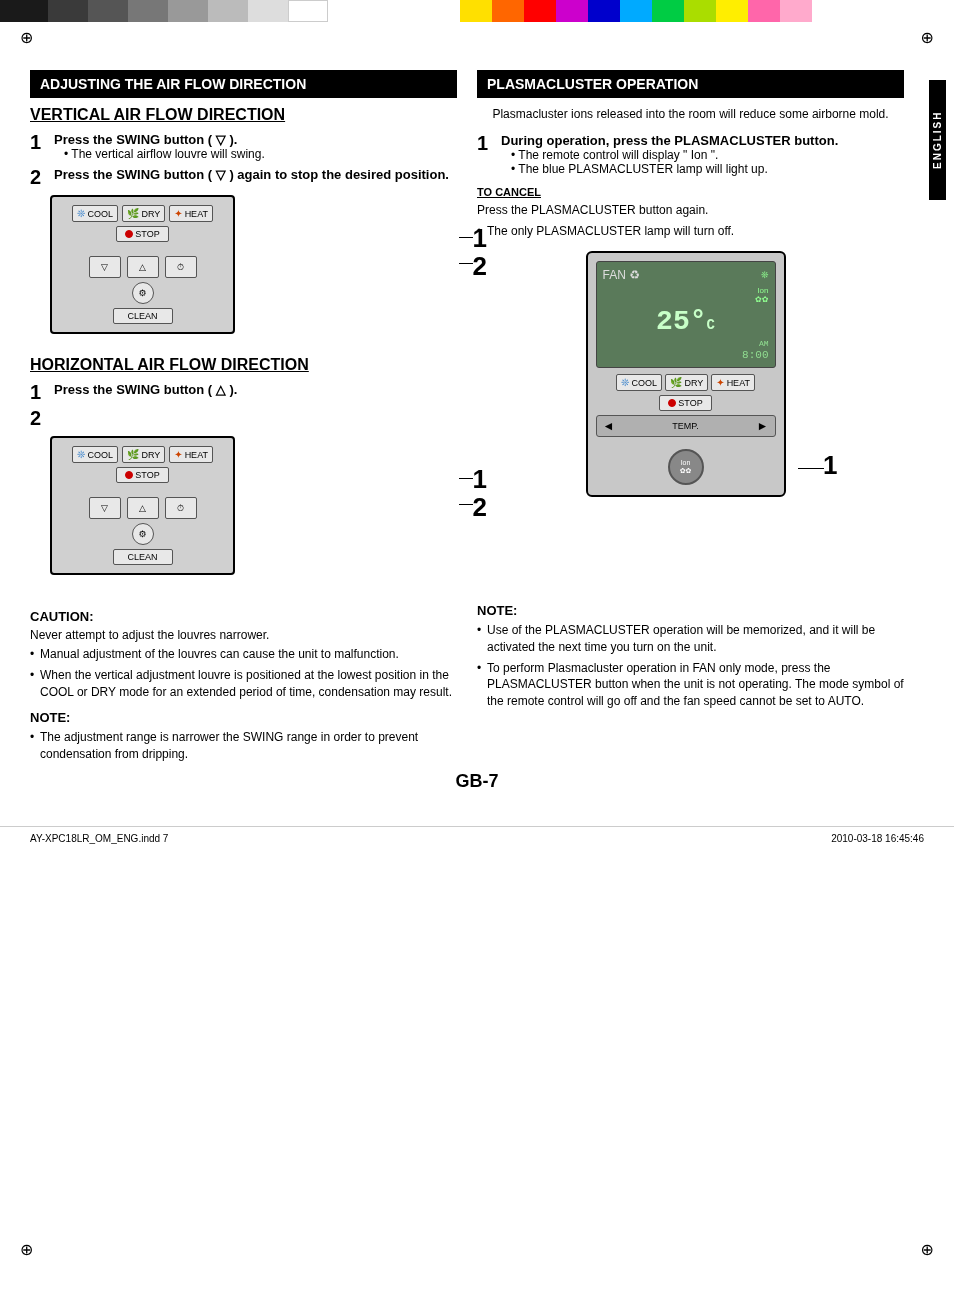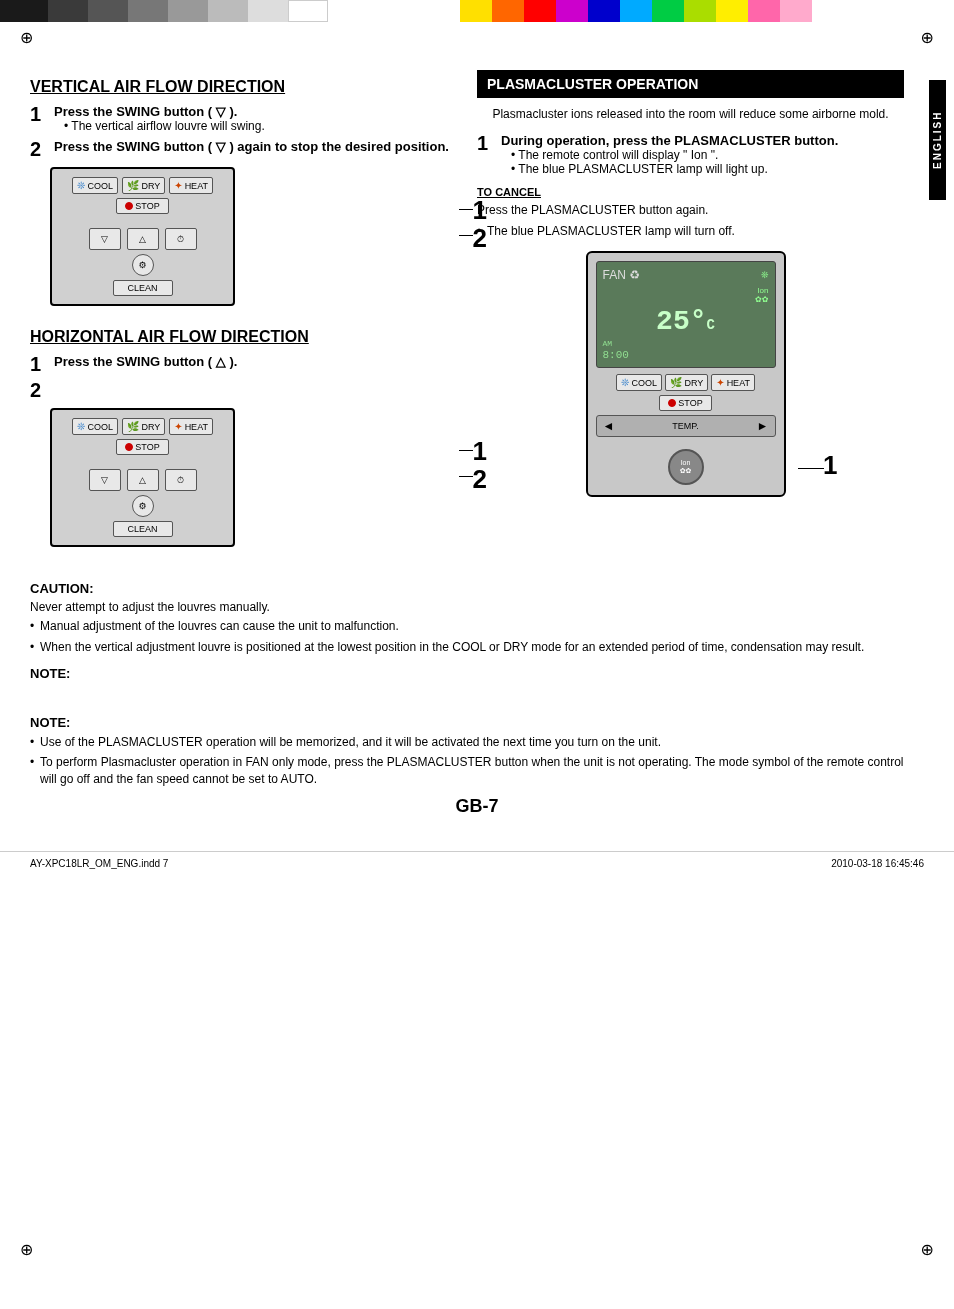--- a/index.html
+++ b/index.html
@@ -256,21 +256,20 @@
       font-weight: bold;
       font-size: 11px;
       margin: 10px 0 4px 0;
     }
 
     
     .bottom-section {
       display: flex;
       gap: 20px;
       margin-top: 10px;
-      flex-direction: column;
     }
     .bottom-left { flex: 1; }
     .bottom-right { flex: 1; }
 
     
     .page-footer {
       display: flex;
       justify-content: space-between;
       align-items: center;
       border-top: 1px solid #ccc;
@@ -344,20 +343,23 @@
 
 <div style="position:absolute;right:8px;top:80px;writing-mode:vertical-rl;transform:rotate(180deg);background:#000;color:#fff;font-size:10px;font-weight:bold;padding:6px 3px;letter-spacing:2px;height:120px;display:flex;align-items:center;justify-content:center;">
   <span>ENGLISH</span>
 </div>
 
 <div class="page-content">
   <div class="top-section">
 
     <div class="left-col">
 
+      <div class="section-header">
+        <span>ADJUSTING THE AIR FLOW DIRECTION</span>
+      </div>
 
       <div class="subsection-title">
         <span>VERTICAL AIR FLOW DIRECTION</span>
       </div>
 
       <div class="step">
         <div class="step-num">1</div>
         <div class="step-content">
           <p>Press the SWING button ( ▽ ).</p>
           <div class="sub">• <span>The vertical airflow louvre will swing.</span></div>
@@ -492,40 +494,40 @@
       </div>
 
       <div class="to-cancel">
         <span>TO CANCEL</span>
       </div>
       <p style="font-size:12px;line-height:1.4;">
         <span>Press the PLASMACLUSTER button again.</span>
       </p>
       <ul class="bullet-list" style="margin-top:4px;">
         <li>
-          <span>The blue PLASMACLUSTER lamp will turn off.</span>
+          <span>The only PLASMACLUSTER lamp will turn off.</span>
         </li>
       </ul>
 
       <div style="position:relative;margin:12px auto 0;width:210px;">
         <div class="plasma-remote">
 
           <div class="plasma-display">
             <div class="plasma-fan-row">
               <span class="plasma-fan-label">FAN ♻</span>
               <span style="font-size:9px;color:#90ff90;">❊</span>
             </div>
 
             <div style="text-align:right;font-size:8px;color:#90ff90;margin-bottom:2px;">Ion<br>✿✿</div>
 
             <div class="plasma-temp">
               <span>25</span>°<span style="font-size:14px;">C</span>
             </div>
 
-            <div style="text-align:left;font-size:11px;color:#90dd90;font-family:'Courier New',monospace;">
+            <div style="text-align:right;font-size:11px;color:#90dd90;font-family:'Courier New',monospace;">
               <span style="font-size:8px;color:#90dd90;">AM</span><br>
               <span>8:00</span>
             </div>
           </div>
 
           <div class="plasma-mode-row">
             <div class="btn-cool">
               <span class="icon-snow">❊</span>
                 <span>COOL</span>
             </div>
@@ -563,32 +565,37 @@
       </div>
 
     </div>
   </div>
 
   <div class="bottom-section">
 
     <div class="bottom-left">
       <div class="caution-section">
         <div class="caution-title">CAUTION:</div>
-        <p style="font-size:12px;margin-bottom:4px;">Never attempt to adjust the louvres manually.</p>
+        <p style="font-size:12px;margin-bottom:4px;">Never attempt to adjust the louvres narrower.</p>
         <ul class="bullet-list">
           <li>
             <span>Manual adjustment of the louvres can cause the unit to malfunction.</span>
           </li>
           <li>
             <span>When the vertical adjustment louvre is positioned at the lowest position in the COOL or DRY mode for an extended period of time, condensation may result.</span>
           </li>
         </ul>
       </div>
       <div style="margin-top:10px;">
         <div class="caution-title">NOTE:</div>
+        <ul class="bullet-list">
+          <li>
+            <span>The adjustment range is narrower the SWING range in order to prevent condensation from dripping.</span>
+          </li>
+        </ul>
       </div>
     </div>
 
     <div class="bottom-right" style="padding-right:20px;">
       <div style="margin-top:10px;">
         <div class="caution-title">NOTE:</div>
         <ul class="bullet-list">
           <li>
             <span>Use of the PLASMACLUSTER operation will be memorized, and it will be activated the next time you turn on the unit.</span>
           </li>

